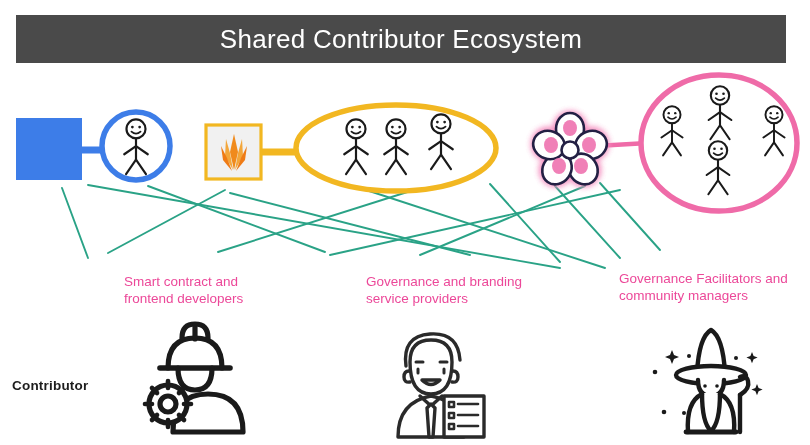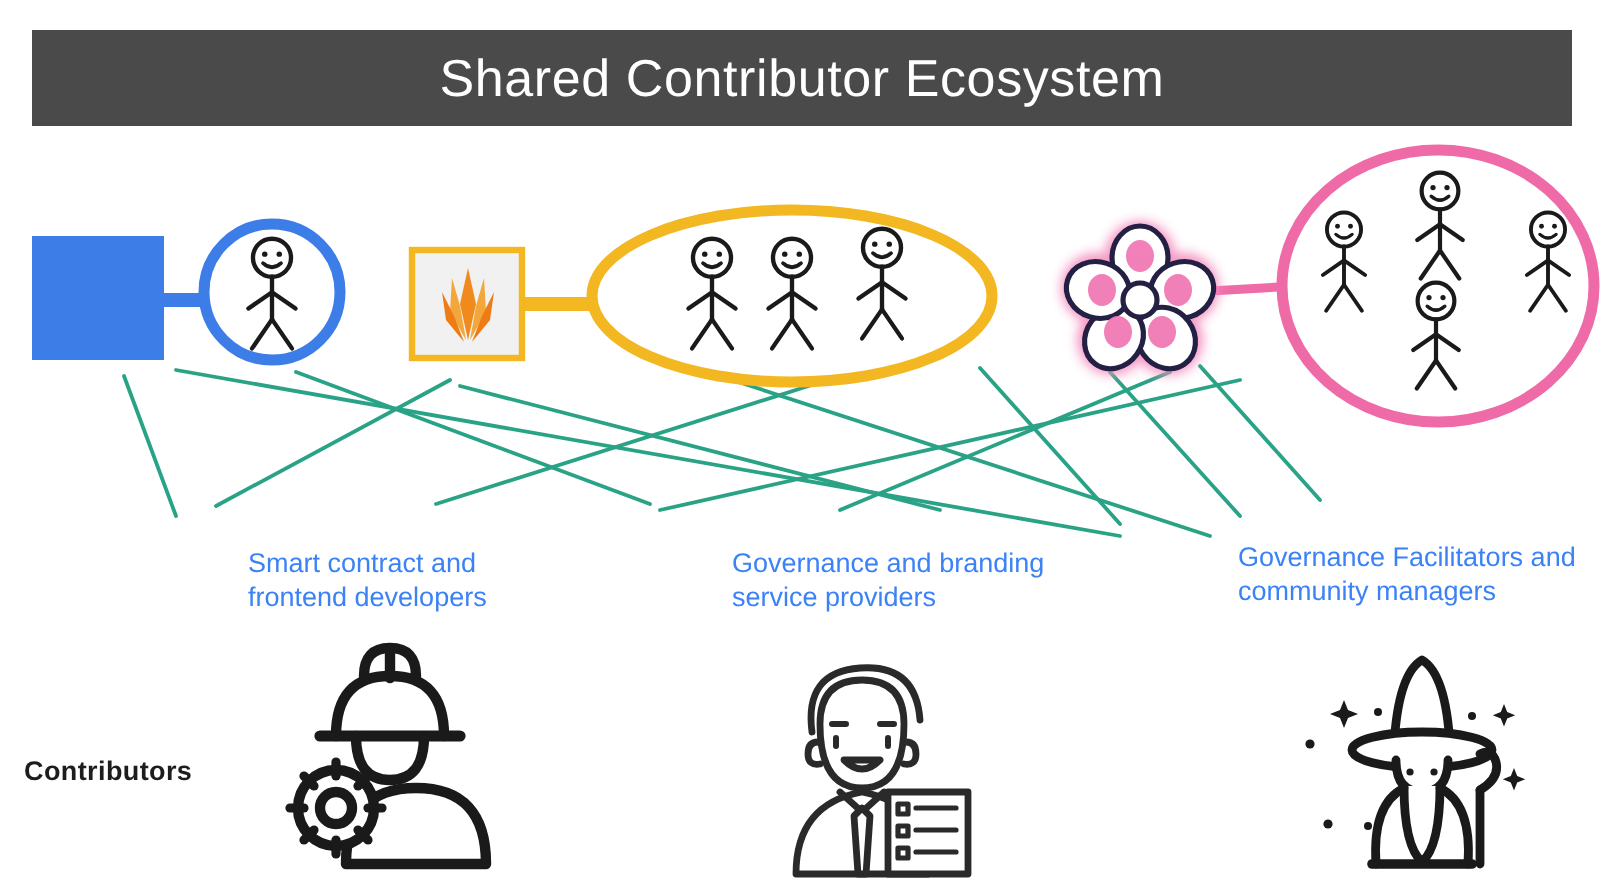--- a/index.html
+++ b/index.html
@@ -51,21 +51,21 @@
     pointer-events: none;
   }
   #diagram * { pointer-events: auto; }
 
   
   .role-label {
     position: absolute;
     font-family: "Liberation Sans", sans-serif;
     font-size: 13.5px;
     line-height: 17px;
-    color: #3b82f6;
+    color: #ec4899;
     white-space: pre-line;
   }
   #label-dev   { left: 124px; top: 273px; width: 220px; }
   #label-mkt   { left: 366px; top: 273px; width: 220px; }
   #label-gov   { left: 619px; top: 270px; width: 200px; }
 
   #contributors-label {
     position: absolute;
     left: 12px;
     top: 378px;
@@ -281,15 +281,15 @@
     </g>
   </svg>
 
   <div class="role-label" id="label-dev">Smart contract and
 frontend developers</div>
   <div class="role-label" id="label-mkt">Governance and branding
 service providers</div>
   <div class="role-label" id="label-gov">Governance Facilitators and
 community managers</div>
 
-  <div id="contributors-label">Contributors</div>
+  <div id="contributors-label">Contributor</div>
 
 </div>
 
 </body></html>

